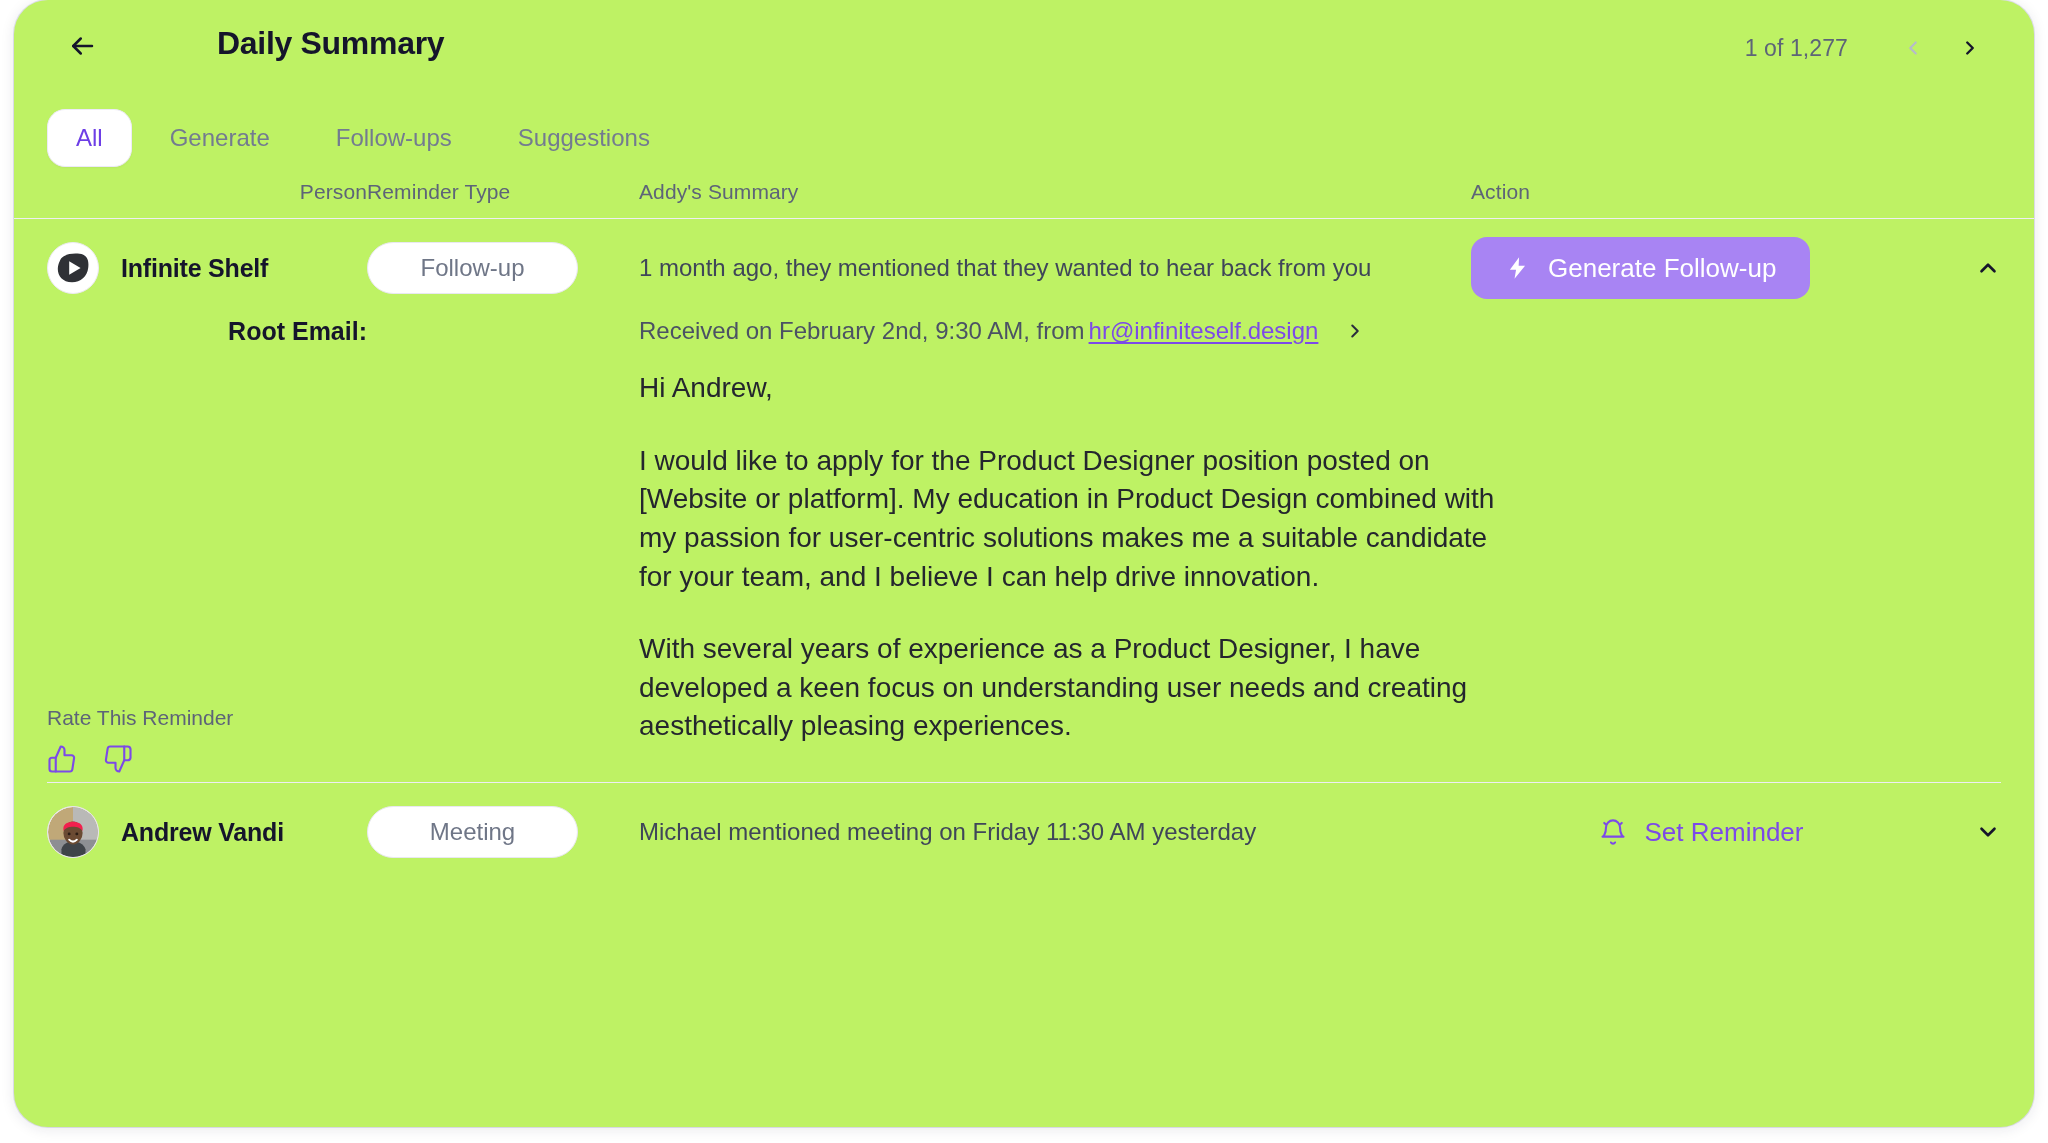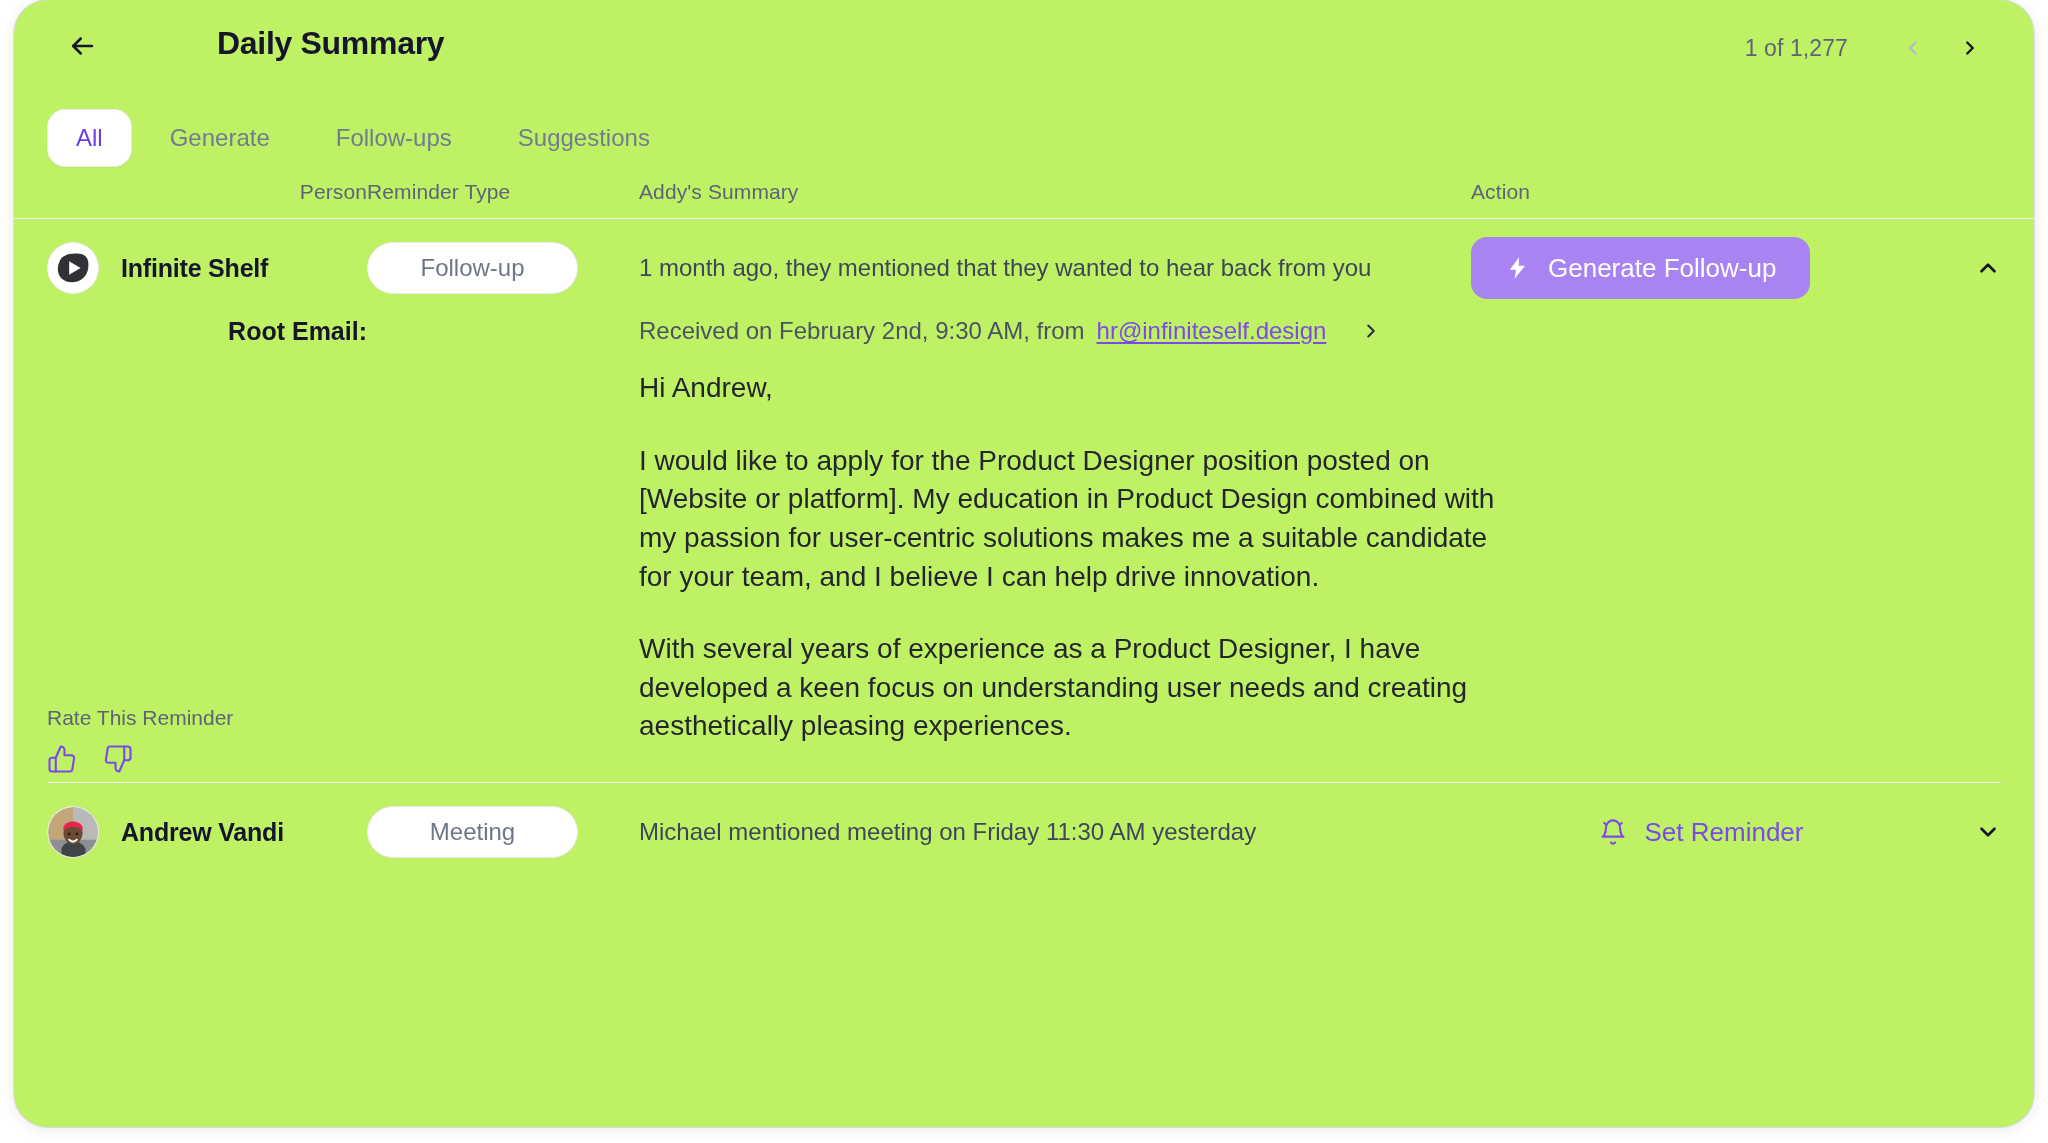--- a/index.html
+++ b/index.html
@@ -153,21 +153,21 @@
   .exp-body { flex: 1 1 auto; min-width: 0; padding-bottom: 36px; }
 
   .root-row { display: flex; align-items: baseline; }
   .root-label {
     position: absolute; right: 0; top: 0;
     font-size: 25px; font-weight: 700; color: #15152b;
     white-space: nowrap;
   }
   .root-meta {
     font-size: 24px; color: #4b5264;
-    display: flex; align-items: center; gap: 12px;
+    display: flex; align-items: center; gap: 4px;
   }
   .root-meta a {
     color: #7c4ae8; 
     text-underline-offset: 3px;
   }
   .root-chev { margin-left: 22px; color: #2a2e3d; display: inline-flex; }
 
   .email-body { padding-top: 24px; }
   .email-body p {
     font-size: 28px; line-height: 1.38; color: #24262e;

